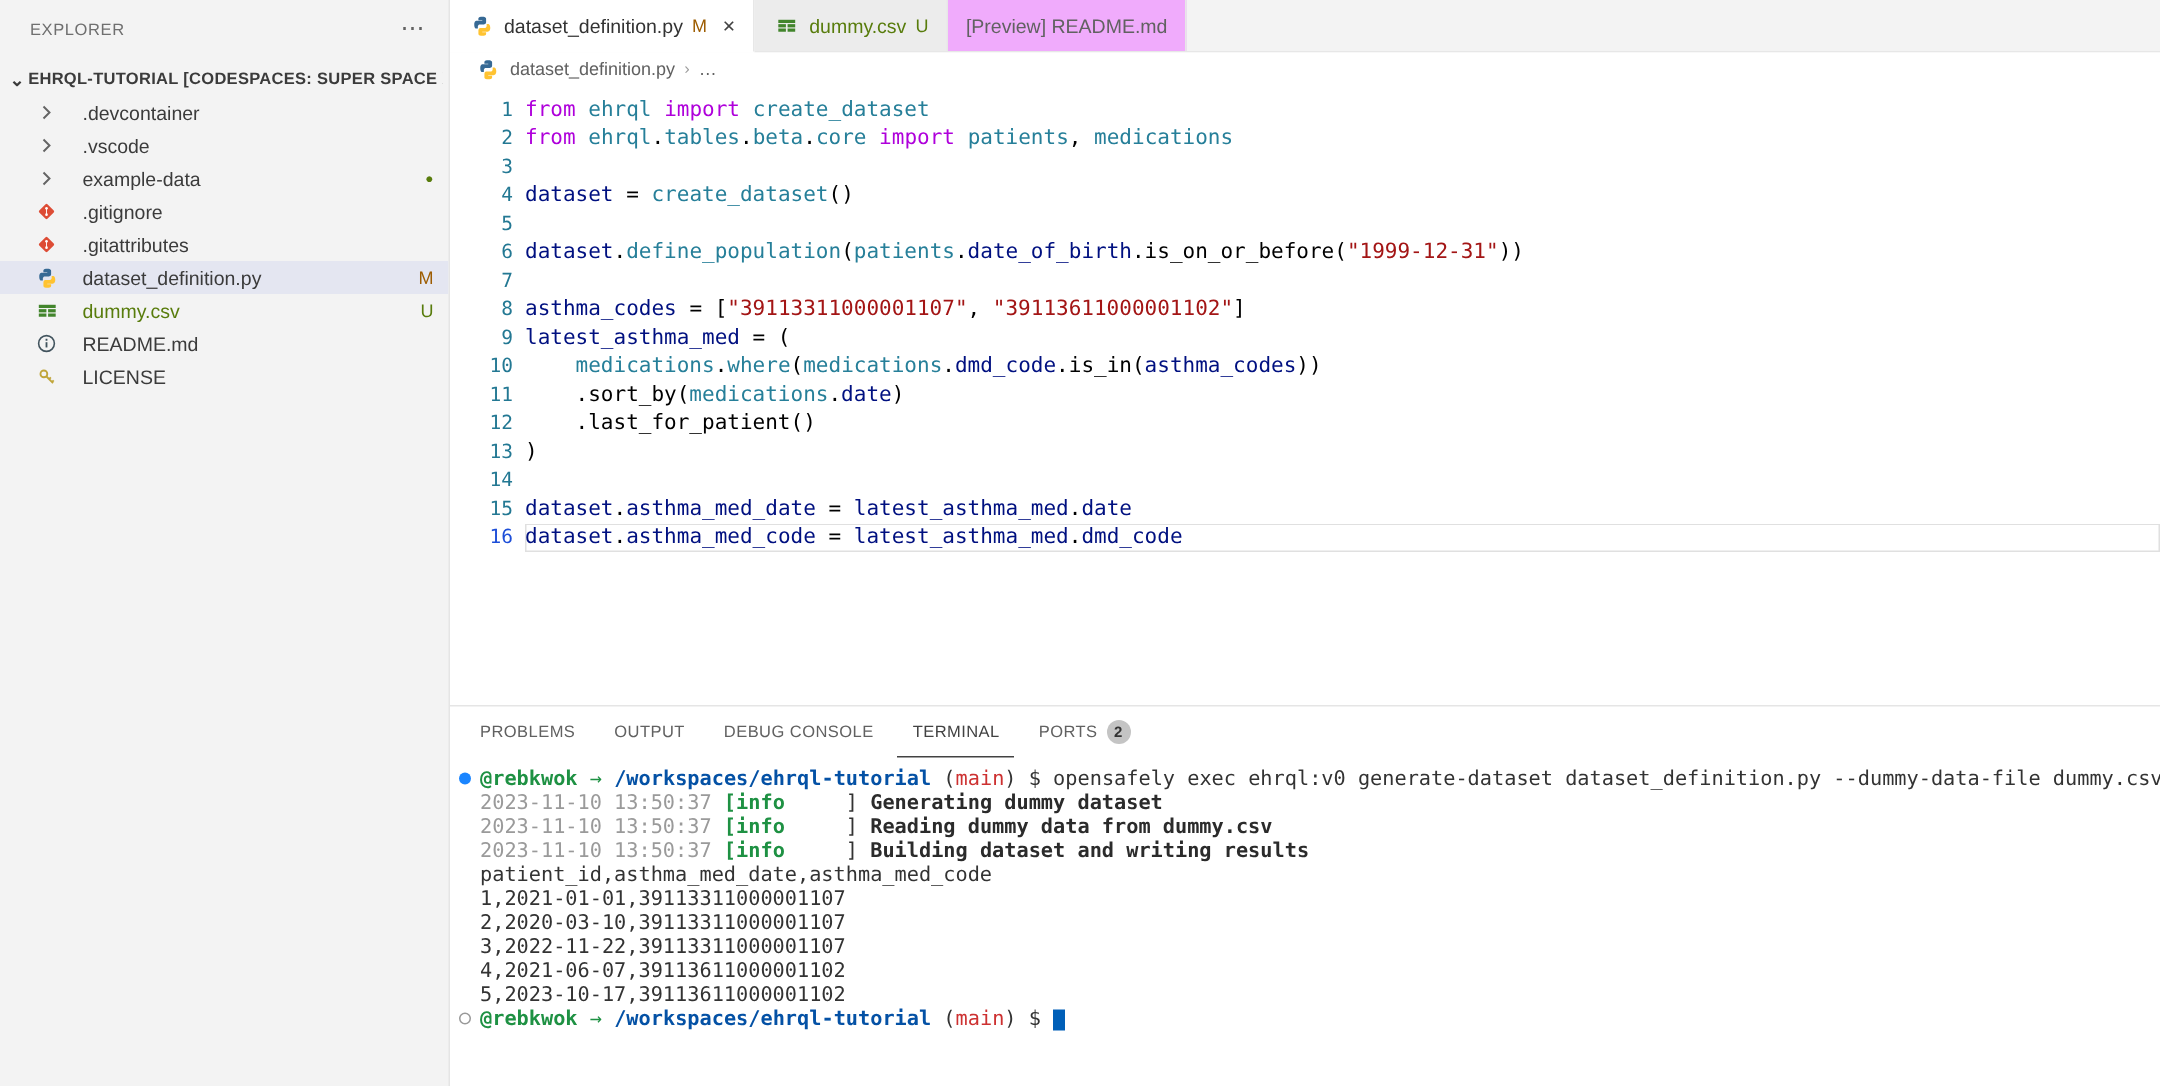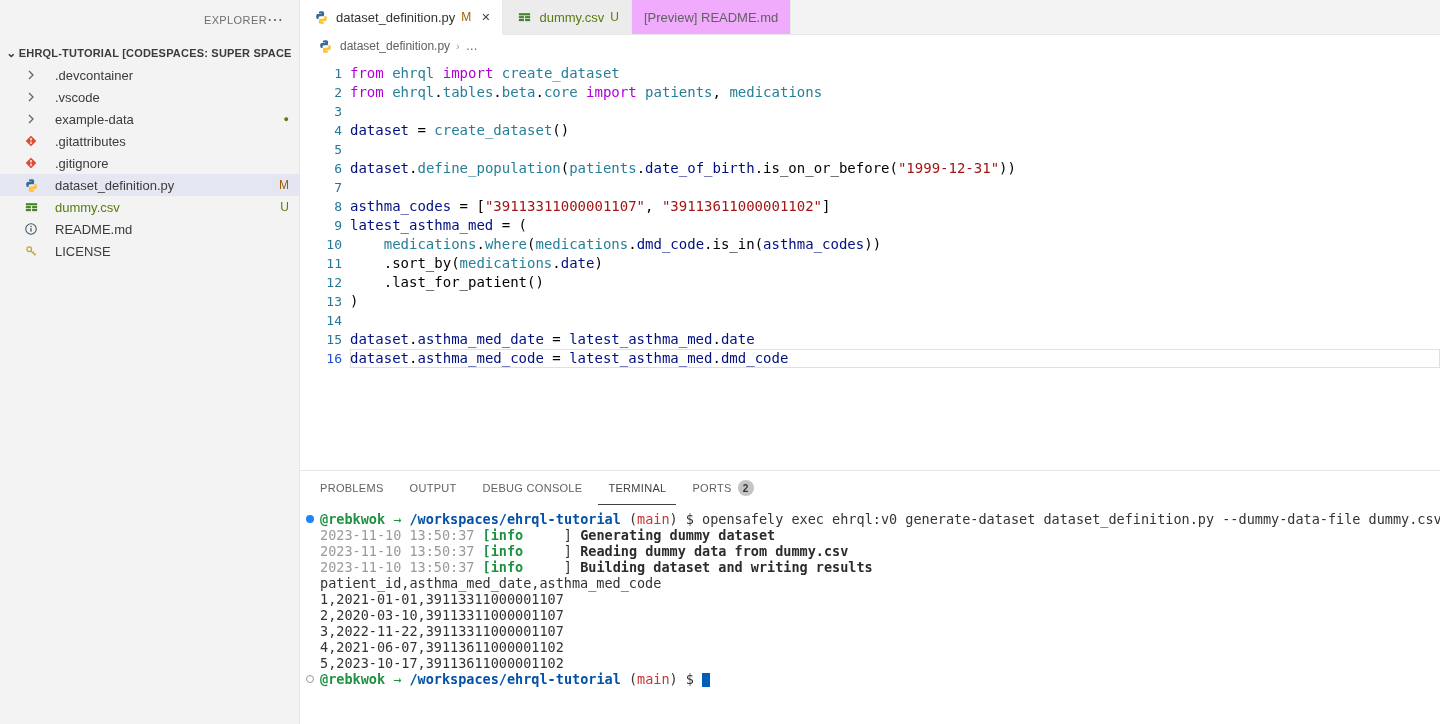--- a/index.html
+++ b/index.html
@@ -2,21 +2,21 @@
 <html style="--c-keyword: #af00db; --c-module: #267f99; --c-variable: #001080; --c-string: #a31515; --c-modified: #9d5d02; --c-untracked: #587c0c; --c-ansi-green: #1e9143; --c-ansi-blue: #0451a5; --c-ansi-red: #cd3131; --c-dim: #9a9a9a; --c-cursor: #005fb8; --c-deco-blue: #1a85ff; --c-selection-bg: #e4e6f1;"><head>
 <meta charset="utf-8">
 <style>
   *{margin:0;padding:0;box-sizing:border-box}
   html,body{width:1440px;height:724px;overflow:hidden;background:#fff}
   body{font-family:"Liberation Sans",sans-serif;font-size:13px;color:#3b3b3b}
   .app{display:flex;width:1440px;height:724px}
 
   
   .sidebar{width:300px;min-width:300px;background:#f3f3f3;border-right:1px solid #e5e5e5;overflow:hidden;display:flex;flex-direction:column}
-  .sb-header{height:36px;display:flex;align-items:center;justify-content:flex-end;padding:4px 16px 0 20px}
+  .sb-header{height:36px;display:flex;align-items:center;justify-content:space-between;padding:4px 16px 0 20px}
   .sb-title{font-size:11px;color:#6f6f6f;letter-spacing:.4px}
   .sb-more{color:#616161;font-size:16px;cursor:pointer;line-height:1}
   .ws-row{height:22px;display:flex;align-items:center;font-weight:700;font-size:11px;padding:0 4px;margin-top:6px;color:#3b3b3b;cursor:pointer}
   .ws-chev{width:16px;text-align:center;font-size:12px;color:#3b3b3b}
   .ws-label{white-space:nowrap;overflow:hidden;letter-spacing:.2px}
   .tree-row{height:22px;display:flex;align-items:center;padding:0 10px 0 22px;cursor:pointer}
   .tree-row.selected{background:var(--c-selection-bg)}
   .ico{width:18px;display:inline-flex;align-items:center;justify-content:center;flex:none}
   .tree-label{margin-left:15px;flex:1;white-space:nowrap;overflow:hidden;font-size:13px;color:#3b3b3b}
   .tree-label.st-untracked{color:var(--c-untracked)}
@@ -114,32 +114,32 @@
         </div>
         <div class="tree-row">
           <span class="ico">
             <svg viewBox="0 0 16 16" width="14" height="14">
               <rect x="3.6" y="3.6" width="8.8" height="8.8" rx="1" transform="rotate(45 8 8)" fill="#dd4c35"></rect>
               <circle cx="8" cy="5.6" r="1" fill="#fff"></circle>
               <circle cx="8" cy="10.4" r="1" fill="#fff"></circle>
               <rect x="7.65" y="5.6" width=".7" height="4.8" fill="#fff"></rect>
             </svg>
           </span>
-          <span class="tree-label">.gitattributes</span>
+          <span class="tree-label">.gitignore</span>
         </div>
         <div class="tree-row">
           <span class="ico">
             <svg viewBox="0 0 16 16" width="14" height="14">
               <rect x="3.6" y="3.6" width="8.8" height="8.8" rx="1" transform="rotate(45 8 8)" fill="#dd4c35"></rect>
               <circle cx="8" cy="5.6" r="1" fill="#fff"></circle>
               <circle cx="8" cy="10.4" r="1" fill="#fff"></circle>
               <rect x="7.65" y="5.6" width=".7" height="4.8" fill="#fff"></rect>
             </svg>
           </span>
-          <span class="tree-label">.gitignore</span>
+          <span class="tree-label">.gitattributes</span>
         </div>
         <div class="tree-row selected">
           <span class="ico">
             <svg viewBox="0 0 16 16" width="15" height="15">
               <path fill="#366994" d="M7.95 1.2c-2.9 0-2.7 1.26-2.7 1.26l.01 1.3h2.75v.39H4.16s-1.85-.21-1.85 2.7 1.61 2.81 1.61 2.81h.96V8.31s-.05-1.61 1.59-1.61h2.73s1.54.03 1.54-1.49V2.7s.23-1.5-2.79-1.5z"></path>
               <path fill="#ffc331" d="M8.05 14.8c2.9 0 2.7-1.26 2.7-1.26l-.01-1.3H8v-.39h3.85s1.85.21 1.85-2.7-1.61-2.81-1.61-2.81h-.96v1.35s.05 1.61-1.59 1.61H6.81s-1.54-.03-1.54 1.49v2.51s-.23 1.5 2.78 1.5z"></path>
             </svg>
           </span>
           <span class="tree-label st-modified">dataset_definition.py</span>
           <span class="tree-badge st-modified">M</span>

